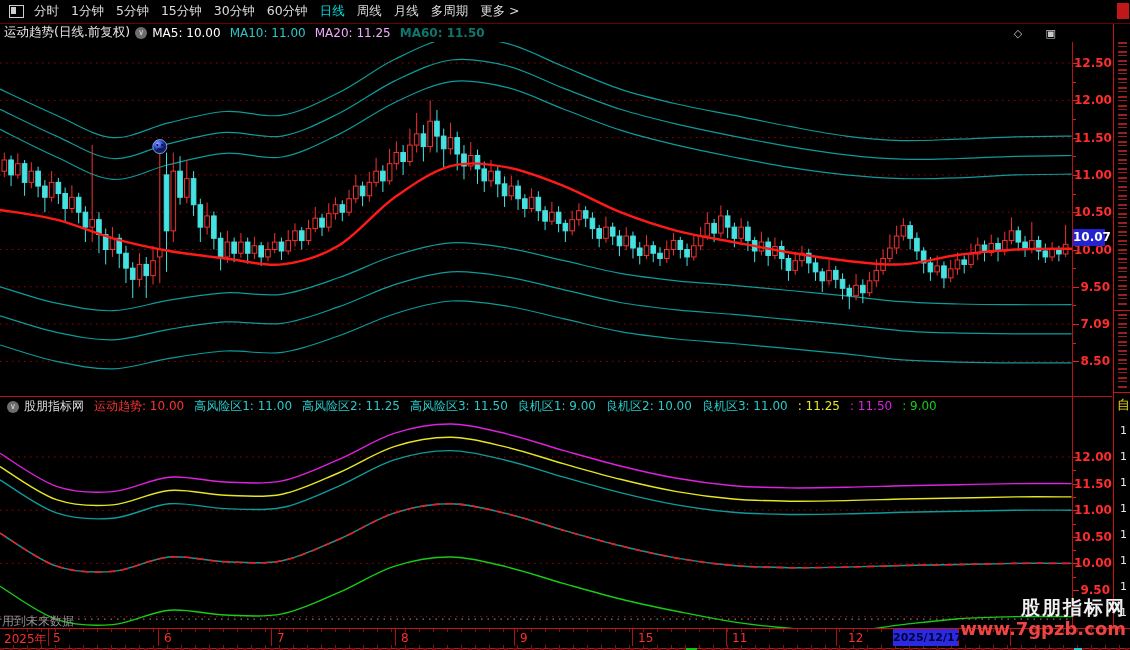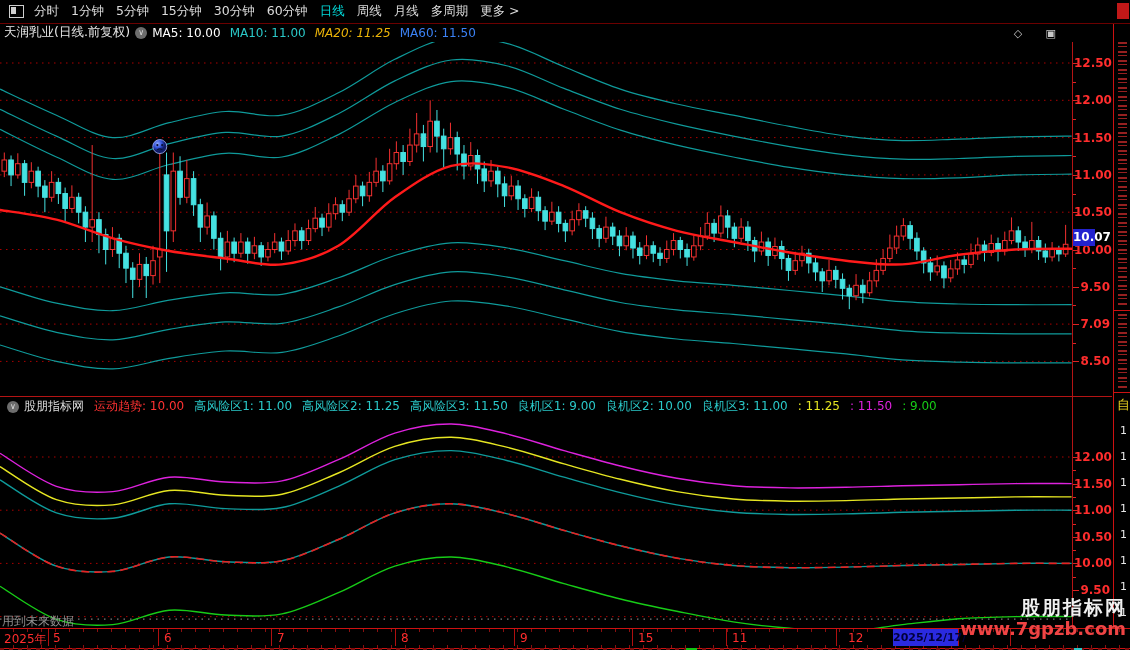--- a/index.html
+++ b/index.html
@@ -29,21 +29,21 @@
   #divider{position:absolute;left:0;top:396px;width:1112px;height:1px;background:#b41414;}
   #ind-header{position:absolute;left:2px;top:399px;width:1066px;height:15px;display:flex;align-items:center;
               white-space:nowrap;overflow:hidden;}
   #ind-header .f{margin-right:10px;font-size:12px;}
   #lower-chart{position:absolute;left:0;top:416px;}
   #future-note{position:absolute;left:2px;top:613px;color:#8f8f8f;font-size:12px;z-index:4;}
   
   #vline-axis{position:absolute;left:1072px;top:42px;width:1px;height:605px;background:#b41414;}
   .ax-label{position:absolute;width:36px;text-align:right;color:#ff2d2d;font-weight:bold;font-size:12px;}
   .tick{position:absolute;background:#d22;height:1px;}
-  #price-tag{position:absolute;left:1073px;top:229px;width:22px;height:17px;background:#2323cf;color:#fff;
+  #price-tag{position:absolute;left:1073px;top:229px;width:32px;height:17px;background:#2323cf;color:#fff;
              font-weight:bold;font-size:12px;text-align:center;line-height:17px;}
   
   #xaxis{position:absolute;left:0;top:628px;width:1130px;height:19px;border-top:1px solid #c11;
          border-bottom:1px solid #c11;background:
          repeating-linear-gradient(90deg,transparent 0 13px,#8a0f0f 13px 14px) top/100% 3px no-repeat,
          repeating-linear-gradient(90deg,transparent 0 13px,#8a0f0f 13px 14px) bottom/100% 3px no-repeat,#000;}
   #xaxis .sep{position:absolute;top:0;width:1px;height:17px;background:#b01010;}
   #xaxis .mon{position:absolute;top:2px;color:#ff2d2d;font-size:12px;}
   #year-lab{position:absolute;left:4px;top:2px;color:#ff2d2d;font-size:12px;}
   #date-tag{position:absolute;left:893px;top:0px;width:65px;height:17px;background:#2a2ae0;color:#00003a;
@@ -81,23 +81,23 @@
         <span class="p active">日线</span>
         <span class="p">周线</span>
         <span class="p">月线</span>
         <span class="p">多周期</span>
         <span class="p">更多 &gt;</span>
       </span>
     <span id="corner-red"></span>
   </div>
 
   <div id="row2">
-    <span class="title">天润乳业(日线.前复权)</span>
+    <span class="title">运动趋势(日线.前复权)</span>
     <span class="circle-ico">∨</span>
-    <span id="ma-items"><span class="maspan" style="color: #ffffff;">MA5: 10.00</span><span class="maspan" style="color: rgb(42, 200, 200);">MA10: 11.00</span><span class="maspan" style="color: #eab308; font-style: italic;">MA20: 11.25</span><span class="maspan" style="color: #3b82f6;">MA60: 11.50</span></span>
+    <span id="ma-items"><span class="maspan" style="color: #ffffff;">MA5: 10.00</span><span class="maspan" style="color: rgb(42, 200, 200);">MA10: 11.00</span><span class="maspan" style="color: #f0abfc;">MA20: 11.25</span><span class="maspan" style="color: #0f766e; font-weight: bold;">MA60: 11.50</span></span>
   </div>
   <div id="row2-icons">◇ ▣</div>
 
   <svg id="main-chart" width="1072" height="354">
       <line x1="0" y1="21" x2="1072" y2="21" stroke="#aa0000" stroke-width="1" stroke-dasharray="1.5 4.5"></line>
       <line x1="0" y1="58.3" x2="1072" y2="58.3" stroke="#aa0000" stroke-width="1" stroke-dasharray="1.5 4.5"></line>
       <line x1="0" y1="95.6" x2="1072" y2="95.6" stroke="#aa0000" stroke-width="1" stroke-dasharray="1.5 4.5"></line>
       <line x1="0" y1="132.89999999999998" x2="1072" y2="132.89999999999998" stroke="#aa0000" stroke-width="1" stroke-dasharray="1.5 4.5"></line>
       <line x1="0" y1="170.2" x2="1072" y2="170.2" stroke="#aa0000" stroke-width="1" stroke-dasharray="1.5 4.5"></line>
       <line x1="0" y1="207.5" x2="1072" y2="207.5" stroke="#aa0000" stroke-width="1" stroke-dasharray="1.5 4.5"></line>

